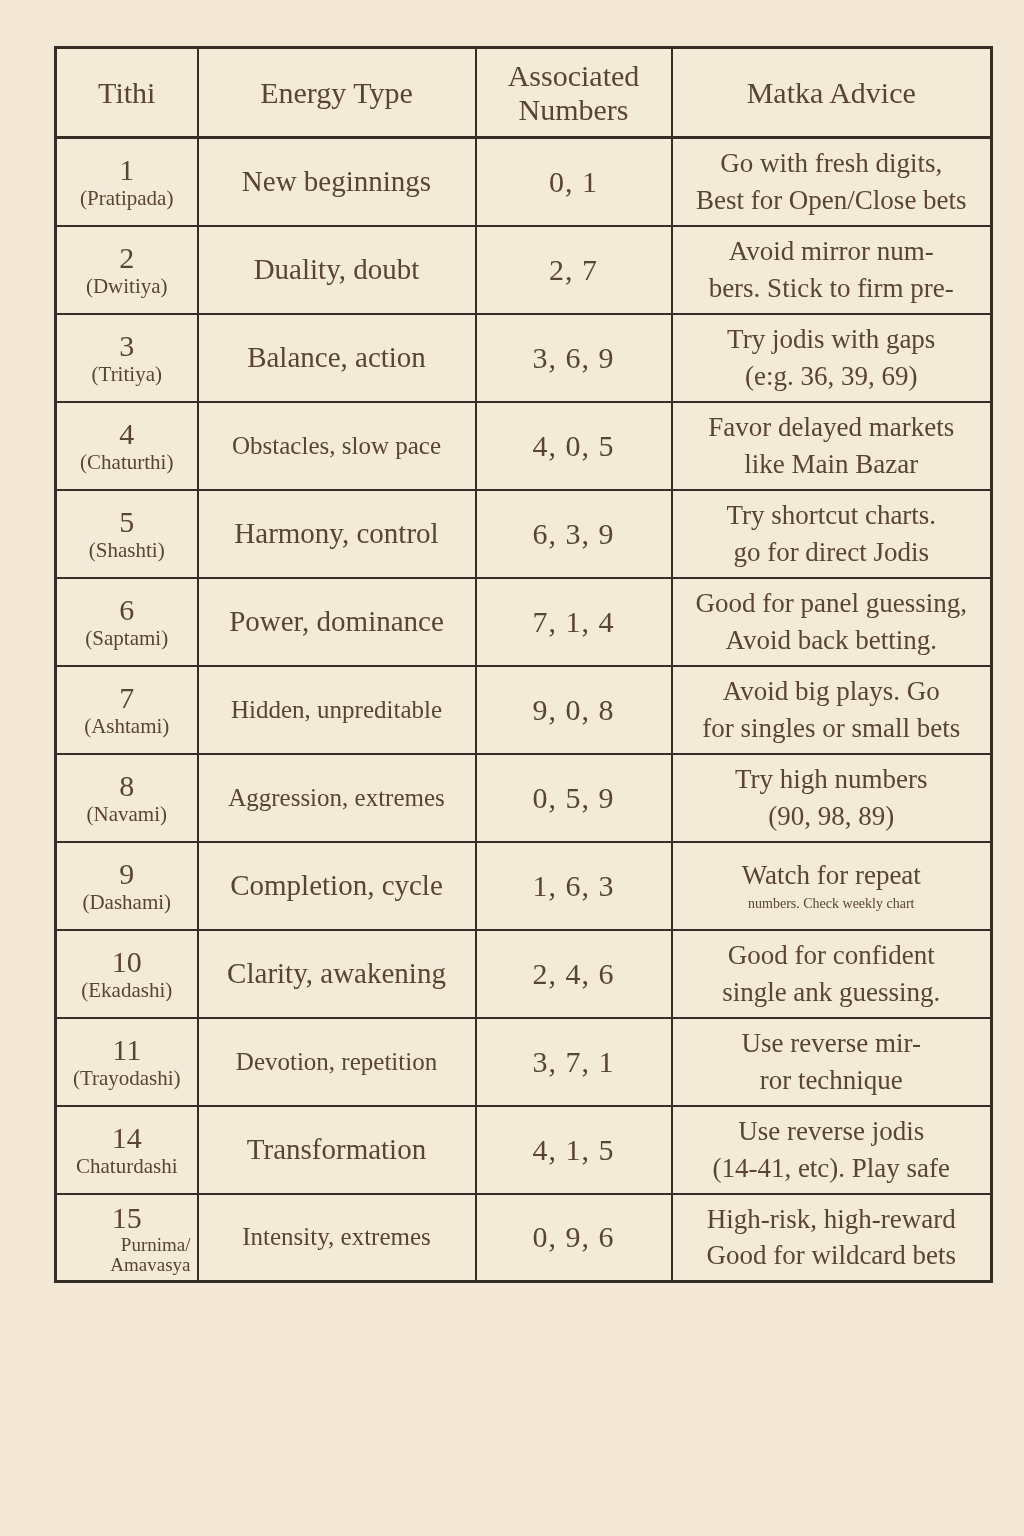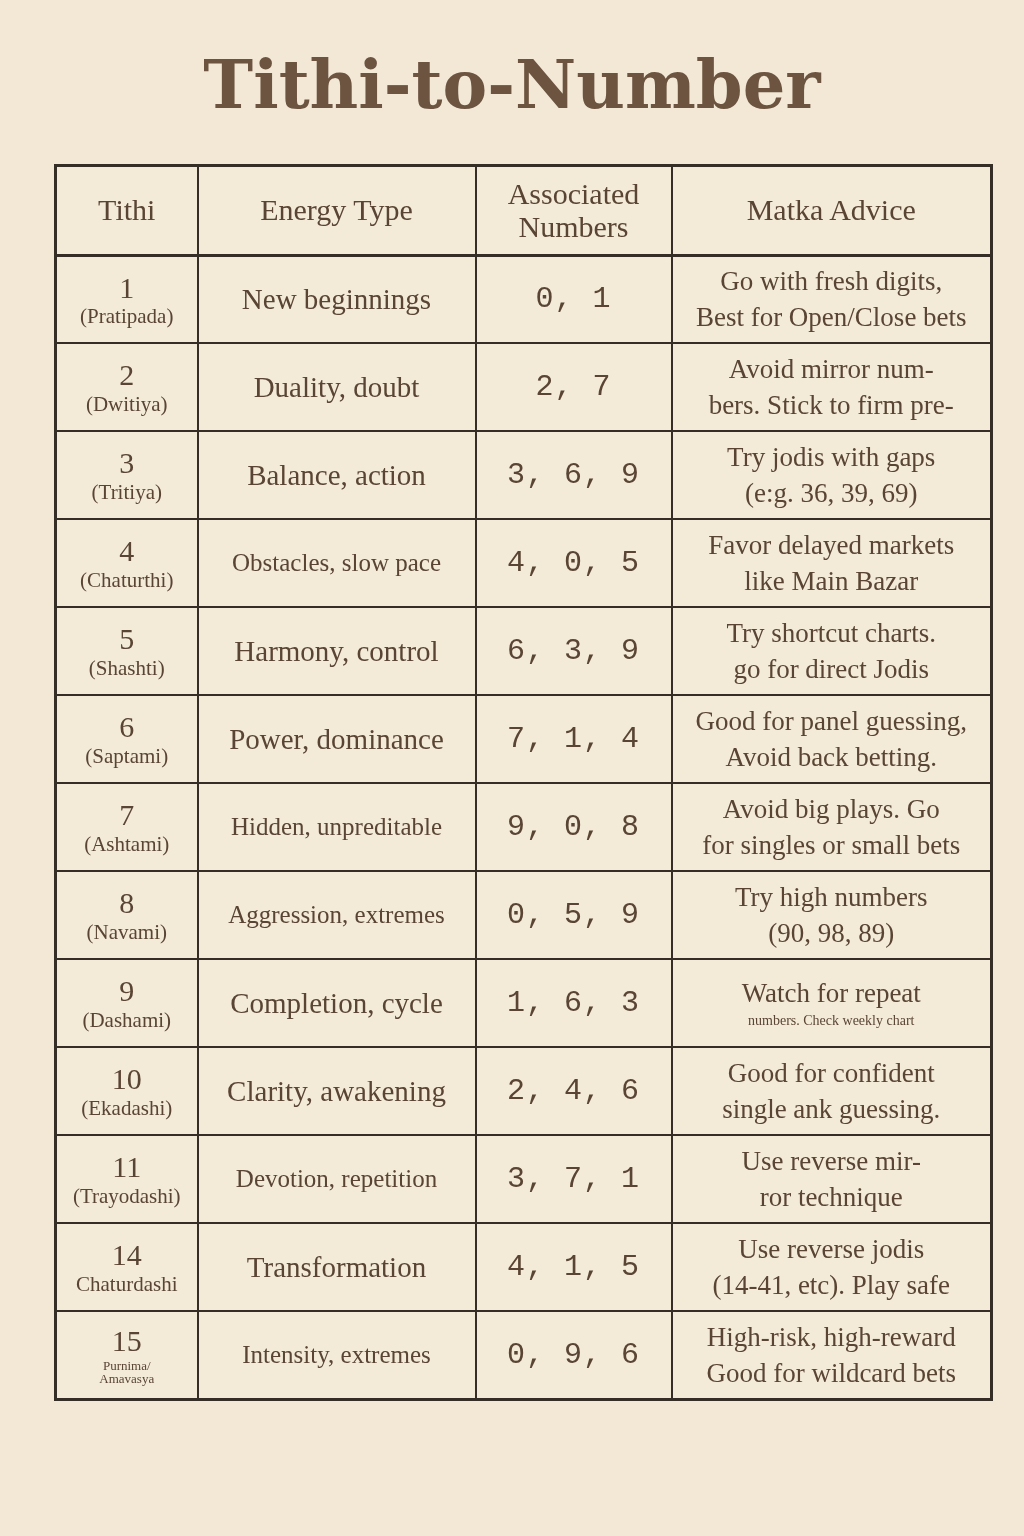--- a/index.html
+++ b/index.html
@@ -48,34 +48,33 @@
     font-weight: normal;
     line-height: 1.12;
     border-bottom-width: 3px;
   }
   .tithi-num { font-size: 30px; line-height: 1.15; }
   .tithi-name {
     font-size: 21px;
     line-height: 1.1;
     white-space: pre-line;
   }
-  .tithi-name.xs { font-size: 13px; line-height: 1.02; }
+  .tithi-name.xs { font-size: 19px; line-height: 1.02; text-align: right; }
   .energy { font-size: 29px; }
   .energy.condensed { font-size: 25px; text-align: center; }
-  .numbers { font-size: 30px; letter-spacing: 1px; font-family: Liberation Mono, monospace; }
+  .numbers { font-size: 30px; letter-spacing: 1px; }
   .advice-line { font-size: 27px; line-height: 1.35; }
   .advice-line.xs { font-size: 14px; line-height: 1.45; }
 </style>
 </head>
 <body>
 
 <div class="page">
 
   <h1 class="title">
-    <span class="line">Tithi-to-Number</span>
   </h1>
 
   <table class="ref-table">
     <colgroup>
       <col style="width:142px">
       <col style="width:278px">
       <col style="width:196px">
       <col style="width:320px">
     </colgroup>
     <thead>

